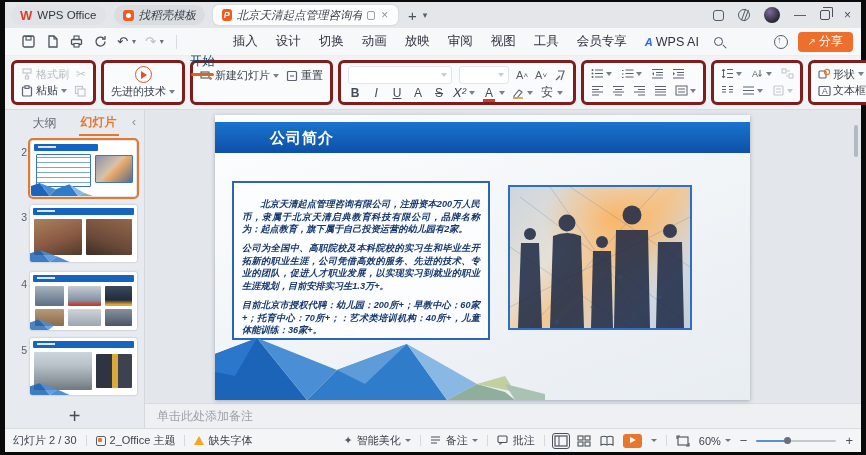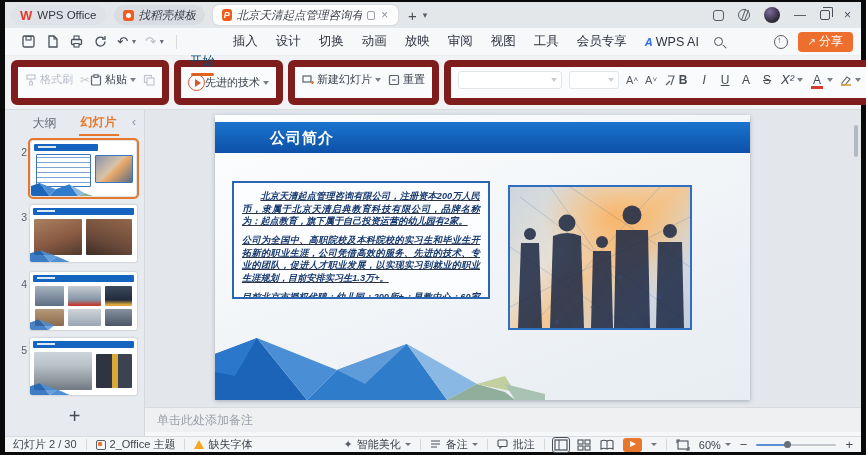--- a/index.html
+++ b/index.html
@@ -50,21 +50,21 @@
   .mag { width:9px; height:9px; border:1.5px solid #4a505a; border-radius:50%; position:relative; margin:0 6px; }
   .mag::after{ content:""; position:absolute; left:7px; top:8px; width:5px; border-top:1.5px solid #4a505a; transform:rotate(45deg); }
   .mb-right { margin-left:auto; display:flex; align-items:center; gap:10px; }
   .upl { width:14px; height:14px; border:1.3px solid #565c66; border-radius:50%; position:relative; }
   .upl::after { content:"↑"; position:absolute; left:2.5px; top:-0.5px; font-size:9px; color:#565c66; }
   .share-btn { display:flex; align-items:center; gap:3px; background:#ed6e2d; color:#fff; height:20px; padding:0 10px; border-radius:4px; font-size:12px; }
   .share-arrow { font-size:10px; }
 
   
   .ribbon { height:54px; background:#f0f2f4; border-bottom:1px solid #d8dbdf; display:flex; gap:5px; padding:4px 6px; flex-shrink:0; }
-  .card { background:#fafbfd; border:7px solid #7f1d1d; border-radius:6px; padding:3px 7px; display:flex; flex-direction:row; justify-content:space-between; }
+  .card { background:#fafbfd; border:3px solid #7f1d1d; border-radius:6px; padding:3px 7px; display:flex; flex-direction:column; justify-content:space-between; }
   .r { display:flex; align-items:center; gap:7px; height:19px; }
   .btn { display:flex; align-items:center; gap:3px; font-size:11px; color:#3b414c; white-space:nowrap; }
   .btn.dis { color:#b7bcc5; }
   .caret { width:0; height:0; border-left:3.5px solid transparent; border-right:3.5px solid transparent; border-top:4px solid #7a8089; }
   .dis .caret { border-top-color:#c3c7cd; }
   .gly { font-size:12px; line-height:1; color:#5b626e; }
   .dis .gly { color:#c3c7cd; }
   .ico14 svg, .ico12 svg { display:block; }
   .ico12 { width:12px; height:12px; display:inline-block; }
   .play-circ { width:17px; height:17px; border:1.6px solid #d4572e; border-radius:50%; position:relative; }
@@ -94,32 +94,32 @@
   .t-bar i { display:block; margin:2px 0 0 4px; width:18px; height:2px; background:rgba(255,255,255,.85); }
   .ph { position:absolute; border-radius:1px; }
   .addslide { position:absolute; left:0; right:0; top:295px; text-align:center; font-size:20px; color:#464c55; }
 
   .canvascol { flex:1; display:flex; flex-direction:column; min-width:0; }
   .canvas { height:297px; background:#e3e7ec; position:relative; }
   .vsb { position:absolute; right:3px; top:15px; width:4px; height:32px; border-radius:2px; background:#b3b9c2; }
   .slide { position:absolute; left:70px; top:5px; width:535px; height:285px; background:linear-gradient(160deg,#fdfefe,#edf1f5 70%,#e8edf2); box-shadow:0 1px 4px rgba(50,60,80,.35); overflow:hidden; }
   .s-title-bar { position:absolute; left:0; top:7px; width:100%; height:31px; background:linear-gradient(180deg,#1a74cd 0%,#0d50a8 100%); }
   .s-title { padding-left:55px; line-height:31px; color:#fff; font-weight:bold; font-size:15px; letter-spacing:1px; }
-  .s-text { position:absolute; left:17px; top:66px; width:258px; height:118px; border:2px solid #2b66b2; background:rgba(252,253,255,.92); padding:7px 8px; overflow:hidden;text-decoration:underline; }
+  .s-text { position:absolute; left:17px; top:66px; width:258px; height:159px; border:2px solid #2b66b2; background:rgba(252,253,255,.92); padding:15px 8px; overflow:hidden; }
   .s-text p { font-size:9.2px; line-height:1.38; color:#16386e; font-style:italic; font-weight:bold; text-align:justify; margin-bottom:6px; }
   .s-text p.ind { text-indent:2em; }
   .s-img { position:absolute; left:293px; top:70px; width:184px; height:145px; border:2px solid #2f6fc0; overflow:hidden;
            background:linear-gradient(135deg,#cdd6de 0%,#e6e0d6 35%,#f2c795 52%,#e8cba6 60%,#cfd8e2 80%,#c3cdd8 100%); }
   .s-img svg { display:block; }
   .s-poly { position:absolute; left:0; bottom:0; width:330px; height:68px; }
 
   .notesbar { height:25px; background:#eef0f2; border-top:1px solid #d9dcdf; display:flex; align-items:center; padding-left:12px; color:#9ba1a9; font-size:12px; }
 
   
-  .statusbar { height:16px; background:#f4f5f7; border-top:1px solid #d9dcdf; display:flex; align-items:center; font-size:11px; color:#3e444d; padding:0 8px; gap:9px; flex-shrink:0; }
+  .statusbar { height:24px; background:#f4f5f7; border-top:1px solid #d9dcdf; display:flex; align-items:center; font-size:11px; color:#3e444d; padding:0 8px; gap:9px; flex-shrink:0; }
   .sdiv { width:1px; height:11px; background:#d5d8dc; }
   .warn { width:0; height:0; border-left:5px solid transparent; border-right:5px solid transparent; border-bottom:9px solid #f5a623; }
   .theme-ic { width:10px; height:10px; border:1.2px solid #5a606a; border-radius:2px; position:relative; }
   .theme-ic::after{ content:""; position:absolute; left:1.5px; top:1.5px; width:4px; height:4px; background:#e8772e; border-radius:1px; }
   .st-item { display:flex; align-items:center; gap:4px; white-space:nowrap; }
   .scaret { width:0; height:0; border-left:3px solid transparent; border-right:3px solid transparent; border-top:3.5px solid #70767f; }
   .magic { color:#555b65; font-size:11px; }
   .vico { width:14px; height:12px; display:inline-block; }
   .vico svg { display:block; }
   .vico.on { outline:1.4px solid #4a5058; outline-offset:1px; border-radius:1px; }

